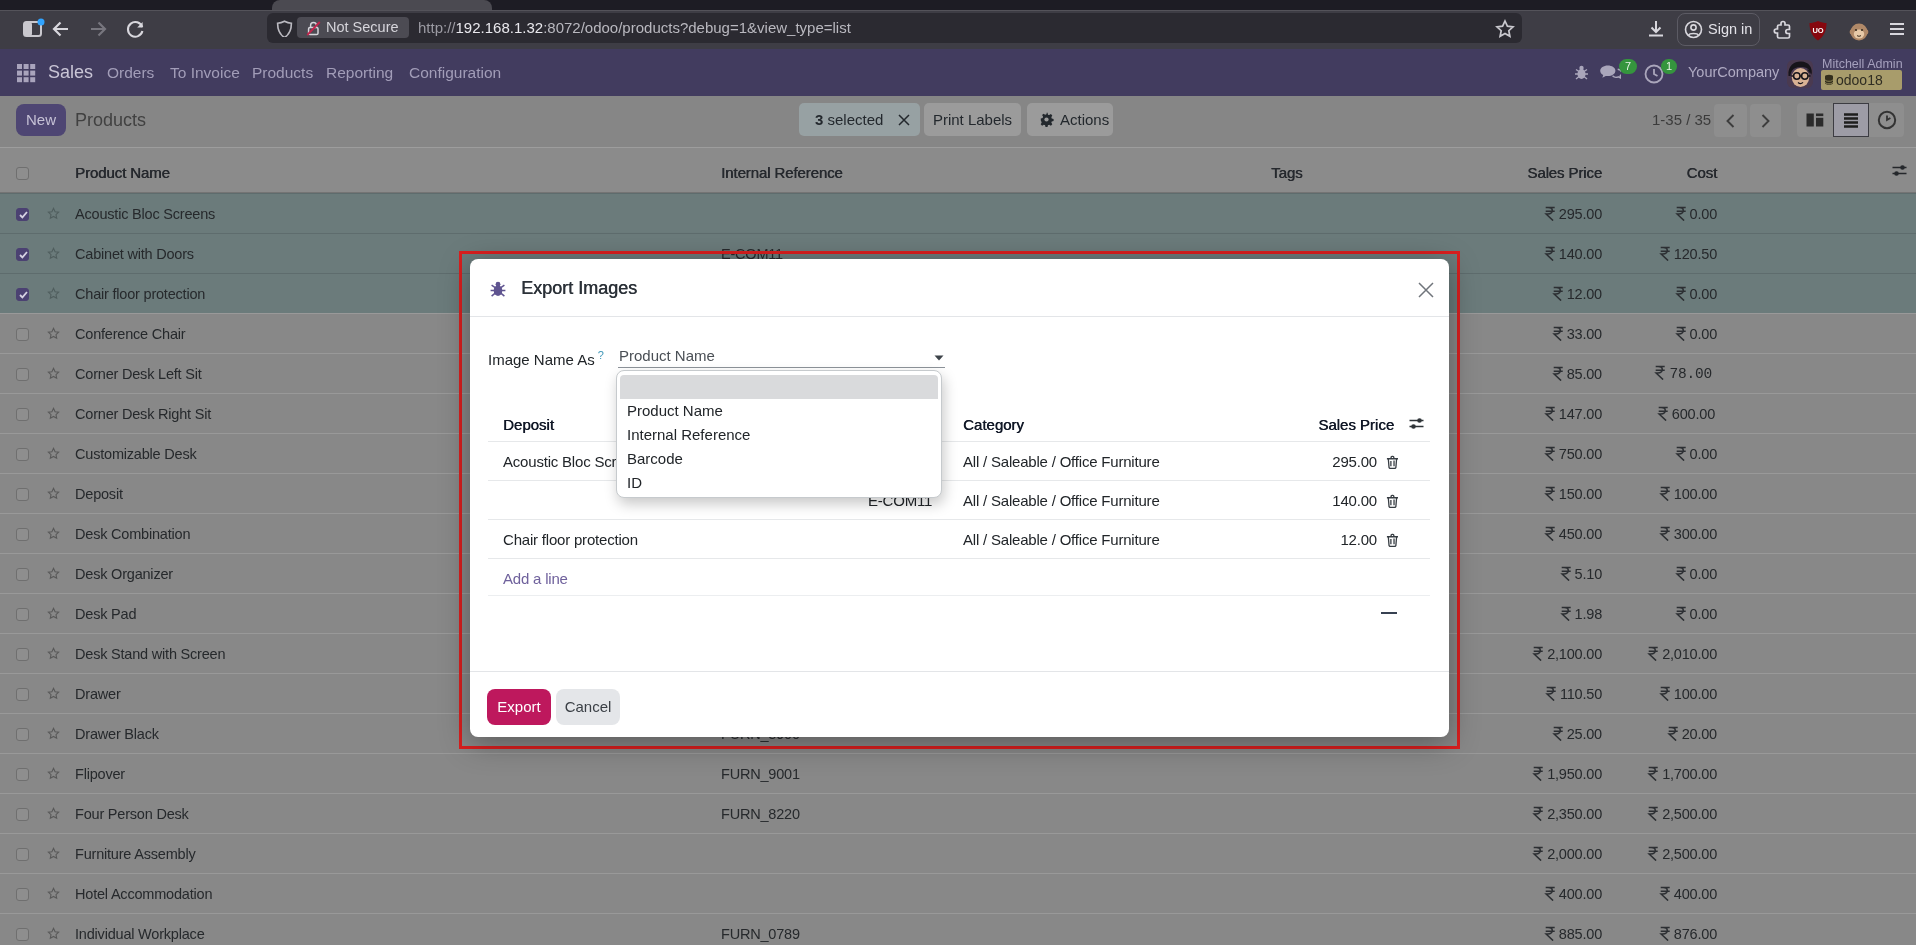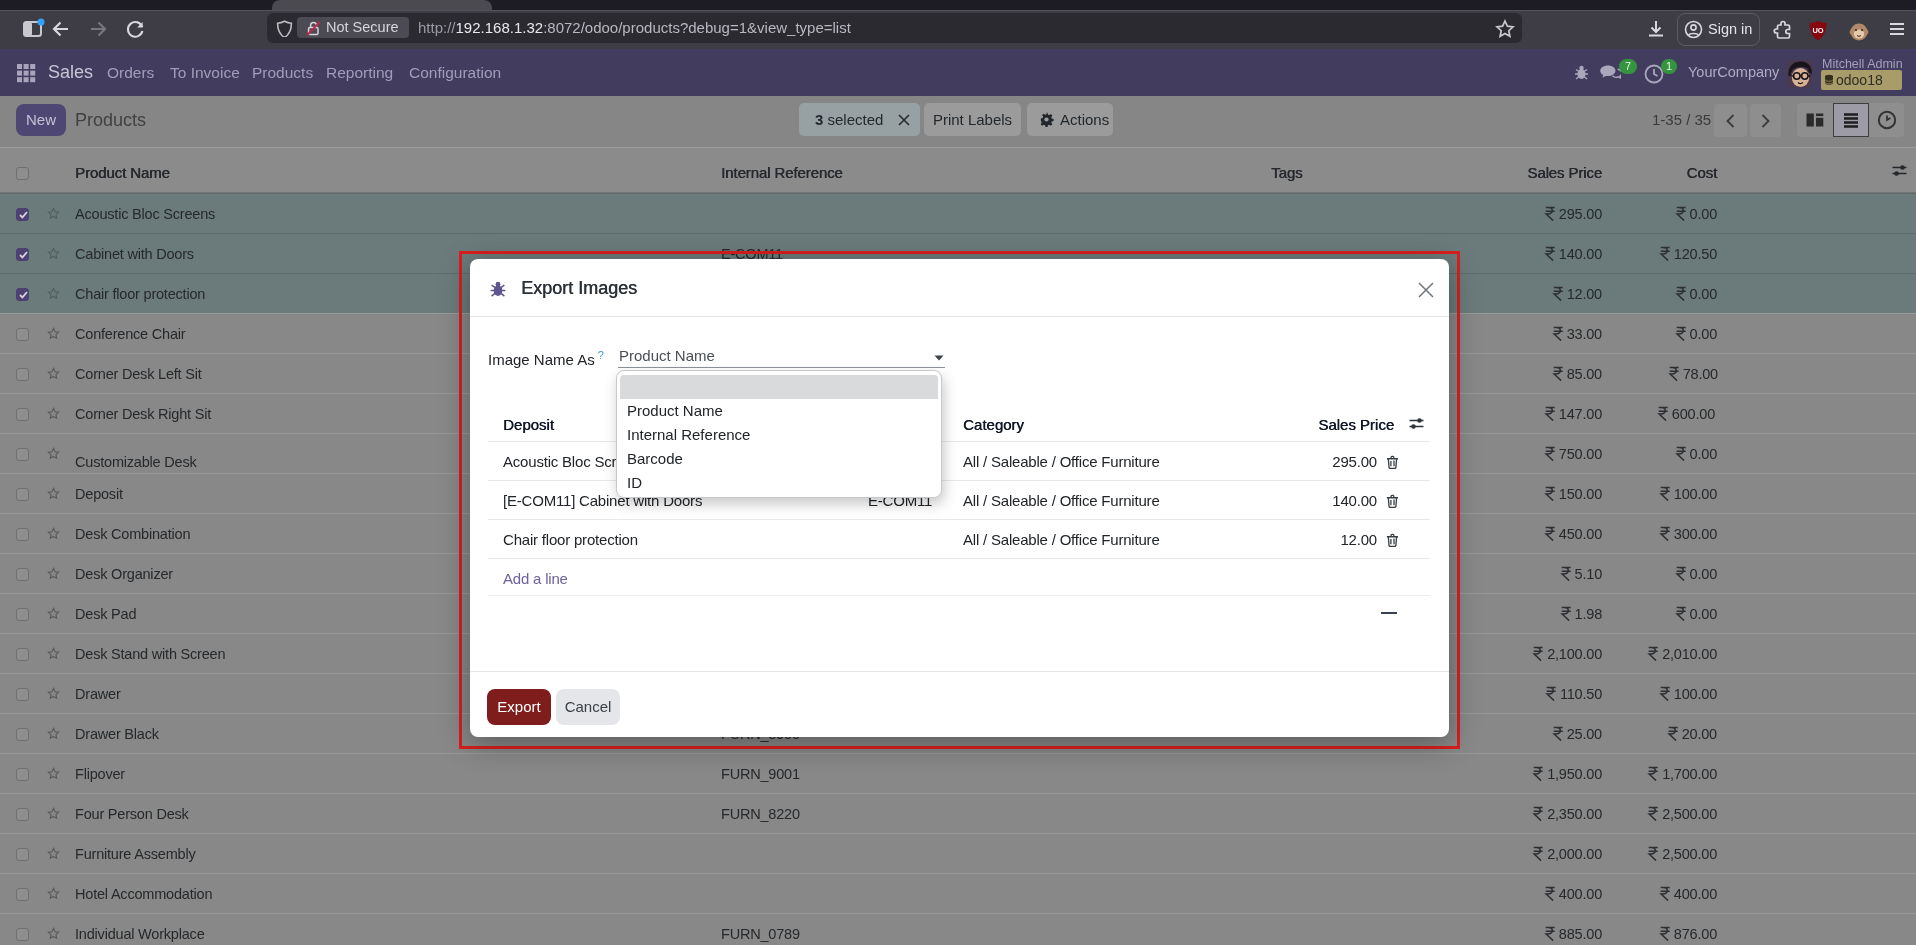--- a/index.html
+++ b/index.html
@@ -106,21 +106,21 @@
 </div>
 <div class="row" style="top:353px">
 <div class="cb"></div>
 <svg class="abs" style="left:47px;top:13px" width="13" height="13" viewBox="0 0 24 24" xmlns="http://www.w3.org/2000/svg">
       <path d="M12 2.5l2.9 6.2 6.6.8-4.9 4.6 1.3 6.6-5.9-3.3-5.9 3.3 1.3-6.6L2.5 9.5l6.6-.8z" fill="none" stroke="#595959" stroke-width="2"></path>
     </svg>
 <div class="rc" style="left:75px;top:0">Corner Desk Left Sit</div>
 <div class="rc" style="right:314px;top:0px;"><svg width="12" height="15" viewBox="0 0 11 15" style="margin-right:3px;vertical-align:-2px" xmlns="http://www.w3.org/2000/svg">
         <path d="M1.2 1.6 H10.2 M1.2 5.2 H10.2 M3.6 1.6 C6.8 1.6 7.8 2.8 7.8 4.6 C7.8 6.8 6.4 8.0 3.2 8.0 H1.6 L8.6 14.6" stroke="#2c2f33" stroke-width="1.5" fill="none"></path>
       </svg>85.00</div>
-<div class="rc" style="right:198px;top:0px;"><svg width="12" height="15" viewBox="0 0 11 15" style="margin-right:3px;vertical-align:-2px" xmlns="http://www.w3.org/2000/svg">
+<div class="rc" style="right:204px;top:0px;font-family:Liberation Mono, monospace;"><svg width="12" height="15" viewBox="0 0 11 15" style="margin-right:3px;vertical-align:-2px" xmlns="http://www.w3.org/2000/svg">
         <path d="M1.2 1.6 H10.2 M1.2 5.2 H10.2 M3.6 1.6 C6.8 1.6 7.8 2.8 7.8 4.6 C7.8 6.8 6.4 8.0 3.2 8.0 H1.6 L8.6 14.6" stroke="#2c2f33" stroke-width="1.5" fill="none"></path>
       </svg>78.00</div>
 </div>
 <div class="row" style="top:393px">
 <div class="cb"></div>
 <svg class="abs" style="left:47px;top:13px" width="13" height="13" viewBox="0 0 24 24" xmlns="http://www.w3.org/2000/svg">
       <path d="M12 2.5l2.9 6.2 6.6.8-4.9 4.6 1.3 6.6-5.9-3.3-5.9 3.3 1.3-6.6L2.5 9.5l6.6-.8z" fill="none" stroke="#595959" stroke-width="2"></path>
     </svg>
 <div class="rc" style="left:75px;top:0">Corner Desk Right Sit</div>
 <div class="rc" style="right:314px;top:0px;text-align:center;"><svg width="12" height="15" viewBox="0 0 11 15" style="margin-right:3px;vertical-align:-2px" xmlns="http://www.w3.org/2000/svg">
@@ -128,21 +128,21 @@
       </svg>147.00</div>
 <div class="rc" style="right:201px;top:0px;text-align:right;"><svg width="12" height="15" viewBox="0 0 11 15" style="margin-right:3px;vertical-align:-2px" xmlns="http://www.w3.org/2000/svg">
         <path d="M1.2 1.6 H10.2 M1.2 5.2 H10.2 M3.6 1.6 C6.8 1.6 7.8 2.8 7.8 4.6 C7.8 6.8 6.4 8.0 3.2 8.0 H1.6 L8.6 14.6" stroke="#2c2f33" stroke-width="1.5" fill="none"></path>
       </svg>600.00</div>
 </div>
 <div class="row" style="top:433px">
 <div class="cb"></div>
 <svg class="abs" style="left:47px;top:13px" width="13" height="13" viewBox="0 0 24 24" xmlns="http://www.w3.org/2000/svg">
       <path d="M12 2.5l2.9 6.2 6.6.8-4.9 4.6 1.3 6.6-5.9-3.3-5.9 3.3 1.3-6.6L2.5 9.5l6.6-.8z" fill="none" stroke="#595959" stroke-width="2"></path>
     </svg>
-<div class="rc" style="left:75px;top:8px">Customizable Desk</div>
+<div class="rc" style="left:75px;top:0">Customizable Desk</div>
 <div class="rc" style="right:314px;top:0px;"><svg width="12" height="15" viewBox="0 0 11 15" style="margin-right:3px;vertical-align:-2px" xmlns="http://www.w3.org/2000/svg">
         <path d="M1.2 1.6 H10.2 M1.2 5.2 H10.2 M3.6 1.6 C6.8 1.6 7.8 2.8 7.8 4.6 C7.8 6.8 6.4 8.0 3.2 8.0 H1.6 L8.6 14.6" stroke="#2c2f33" stroke-width="1.5" fill="none"></path>
       </svg>750.00</div>
 <div class="rc" style="right:199px;top:0px;"><svg width="12" height="15" viewBox="0 0 11 15" style="margin-right:3px;vertical-align:-2px" xmlns="http://www.w3.org/2000/svg">
         <path d="M1.2 1.6 H10.2 M1.2 5.2 H10.2 M3.6 1.6 C6.8 1.6 7.8 2.8 7.8 4.6 C7.8 6.8 6.4 8.0 3.2 8.0 H1.6 L8.6 14.6" stroke="#2c2f33" stroke-width="1.5" fill="none"></path>
       </svg>0.00</div>
 </div>
 <div class="row" style="top:473px">
 <div class="cb"></div>
 <svg class="abs" style="left:47px;top:13px" width="13" height="13" viewBox="0 0 24 24" xmlns="http://www.w3.org/2000/svg">
@@ -494,21 +494,20 @@
 <div class="mtr" style="top:182px">
 <div class="mtd" style="left:15px">Acoustic Bloc Screens</div>
 <div class="mtd" style="left:475px">All / Saleable / Office Furniture</div>
 <div class="mtd" style="right:53px">295.00</div>
 <svg class="abs" style="right:32px;top:13px" width="12" height="14" viewBox="0 0 13 14" xmlns="http://www.w3.org/2000/svg">
         <path d="M1 3.5h12M5.5 3.5V2a1 1 0 0 1 1-1h1a1 1 0 0 1 1 1v1.5M2.5 3.5l.8 9.5a1.5 1.5 0 0 0 1.5 1h4.4a1.5 1.5 0 0 0 1.5-1l.8-9.5M5.3 6v5.5M8.7 6V5.5z" stroke="#363c42" stroke-width="1.4" fill="none"></path>
         <path d="M8.7 6v5.5" stroke="#363c42" stroke-width="1.4"></path>
       </svg>
 </div>
 <div class="mtr" style="top:221px">
-<div class="mtd" style="left:15px">[E-COM11] Cabinet with Doors</div>
 <div class="mtd" style="left:380px">E-COM11</div>
 <div class="mtd" style="left:475px">All / Saleable / Office Furniture</div>
 <div class="mtd" style="right:53px">140.00</div>
 <svg class="abs" style="right:32px;top:13px" width="12" height="14" viewBox="0 0 13 14" xmlns="http://www.w3.org/2000/svg">
         <path d="M1 3.5h12M5.5 3.5V2a1 1 0 0 1 1-1h1a1 1 0 0 1 1 1v1.5M2.5 3.5l.8 9.5a1.5 1.5 0 0 0 1.5 1h4.4a1.5 1.5 0 0 0 1.5-1l.8-9.5M5.3 6v5.5M8.7 6V5.5z" stroke="#363c42" stroke-width="1.4" fill="none"></path>
         <path d="M8.7 6v5.5" stroke="#363c42" stroke-width="1.4"></path>
       </svg>
 </div>
 <div class="mtr" style="top:260px">
 <div class="mtd" style="left:15px">Chair floor protection</div>
@@ -518,21 +517,21 @@
         <path d="M1 3.5h12M5.5 3.5V2a1 1 0 0 1 1-1h1a1 1 0 0 1 1 1v1.5M2.5 3.5l.8 9.5a1.5 1.5 0 0 0 1.5 1h4.4a1.5 1.5 0 0 0 1.5-1l.8-9.5M5.3 6v5.5M8.7 6V5.5z" stroke="#363c42" stroke-width="1.4" fill="none"></path>
         <path d="M8.7 6v5.5" stroke="#363c42" stroke-width="1.4"></path>
       </svg>
 </div>
 <div class="mtr" style="top:299px">
       <div class="mtd" style="left:15px;color:#6f619c">Add a line</div>
     </div>
 <div class="mtr" style="top:336px;border-color:#eceef0"></div>
 <div class="abs" style="left:911px;top:353px;width:16px;height:2px;background:#374151"></div>
 <div id="mfoot"></div>
-<div class="btn" style="left:17px;top:430px;width:64px;height:36px;background:#7f1d1d;color:#fff;line-height:36px;border-radius:8px">Export</div>
+<div class="btn" style="left:17px;top:430px;width:64px;height:36px;background:#be185d;color:#fff;line-height:36px;border-radius:8px">Export</div>
 <div class="btn" style="left:86px;top:430px;width:64px;height:36px;background:#e4e6e9;color:#3b4046;line-height:36px;border-radius:8px">Cancel</div>
 </div>
 <div id="ddown">
 <div class="dopt" style="top:4px;left:3px;width:318px;height:24px;background:#d9dadc;border-radius:4px 4px 0 0"></div>
 <div class="dopt" style="top:28px">Product Name</div>
 <div class="dopt" style="top:52px">Internal Reference</div>
 <div class="dopt" style="top:100px">ID</div>
 <div class="dopt" style="top:76px">Barcode</div>
 </div>
 </body></html>

